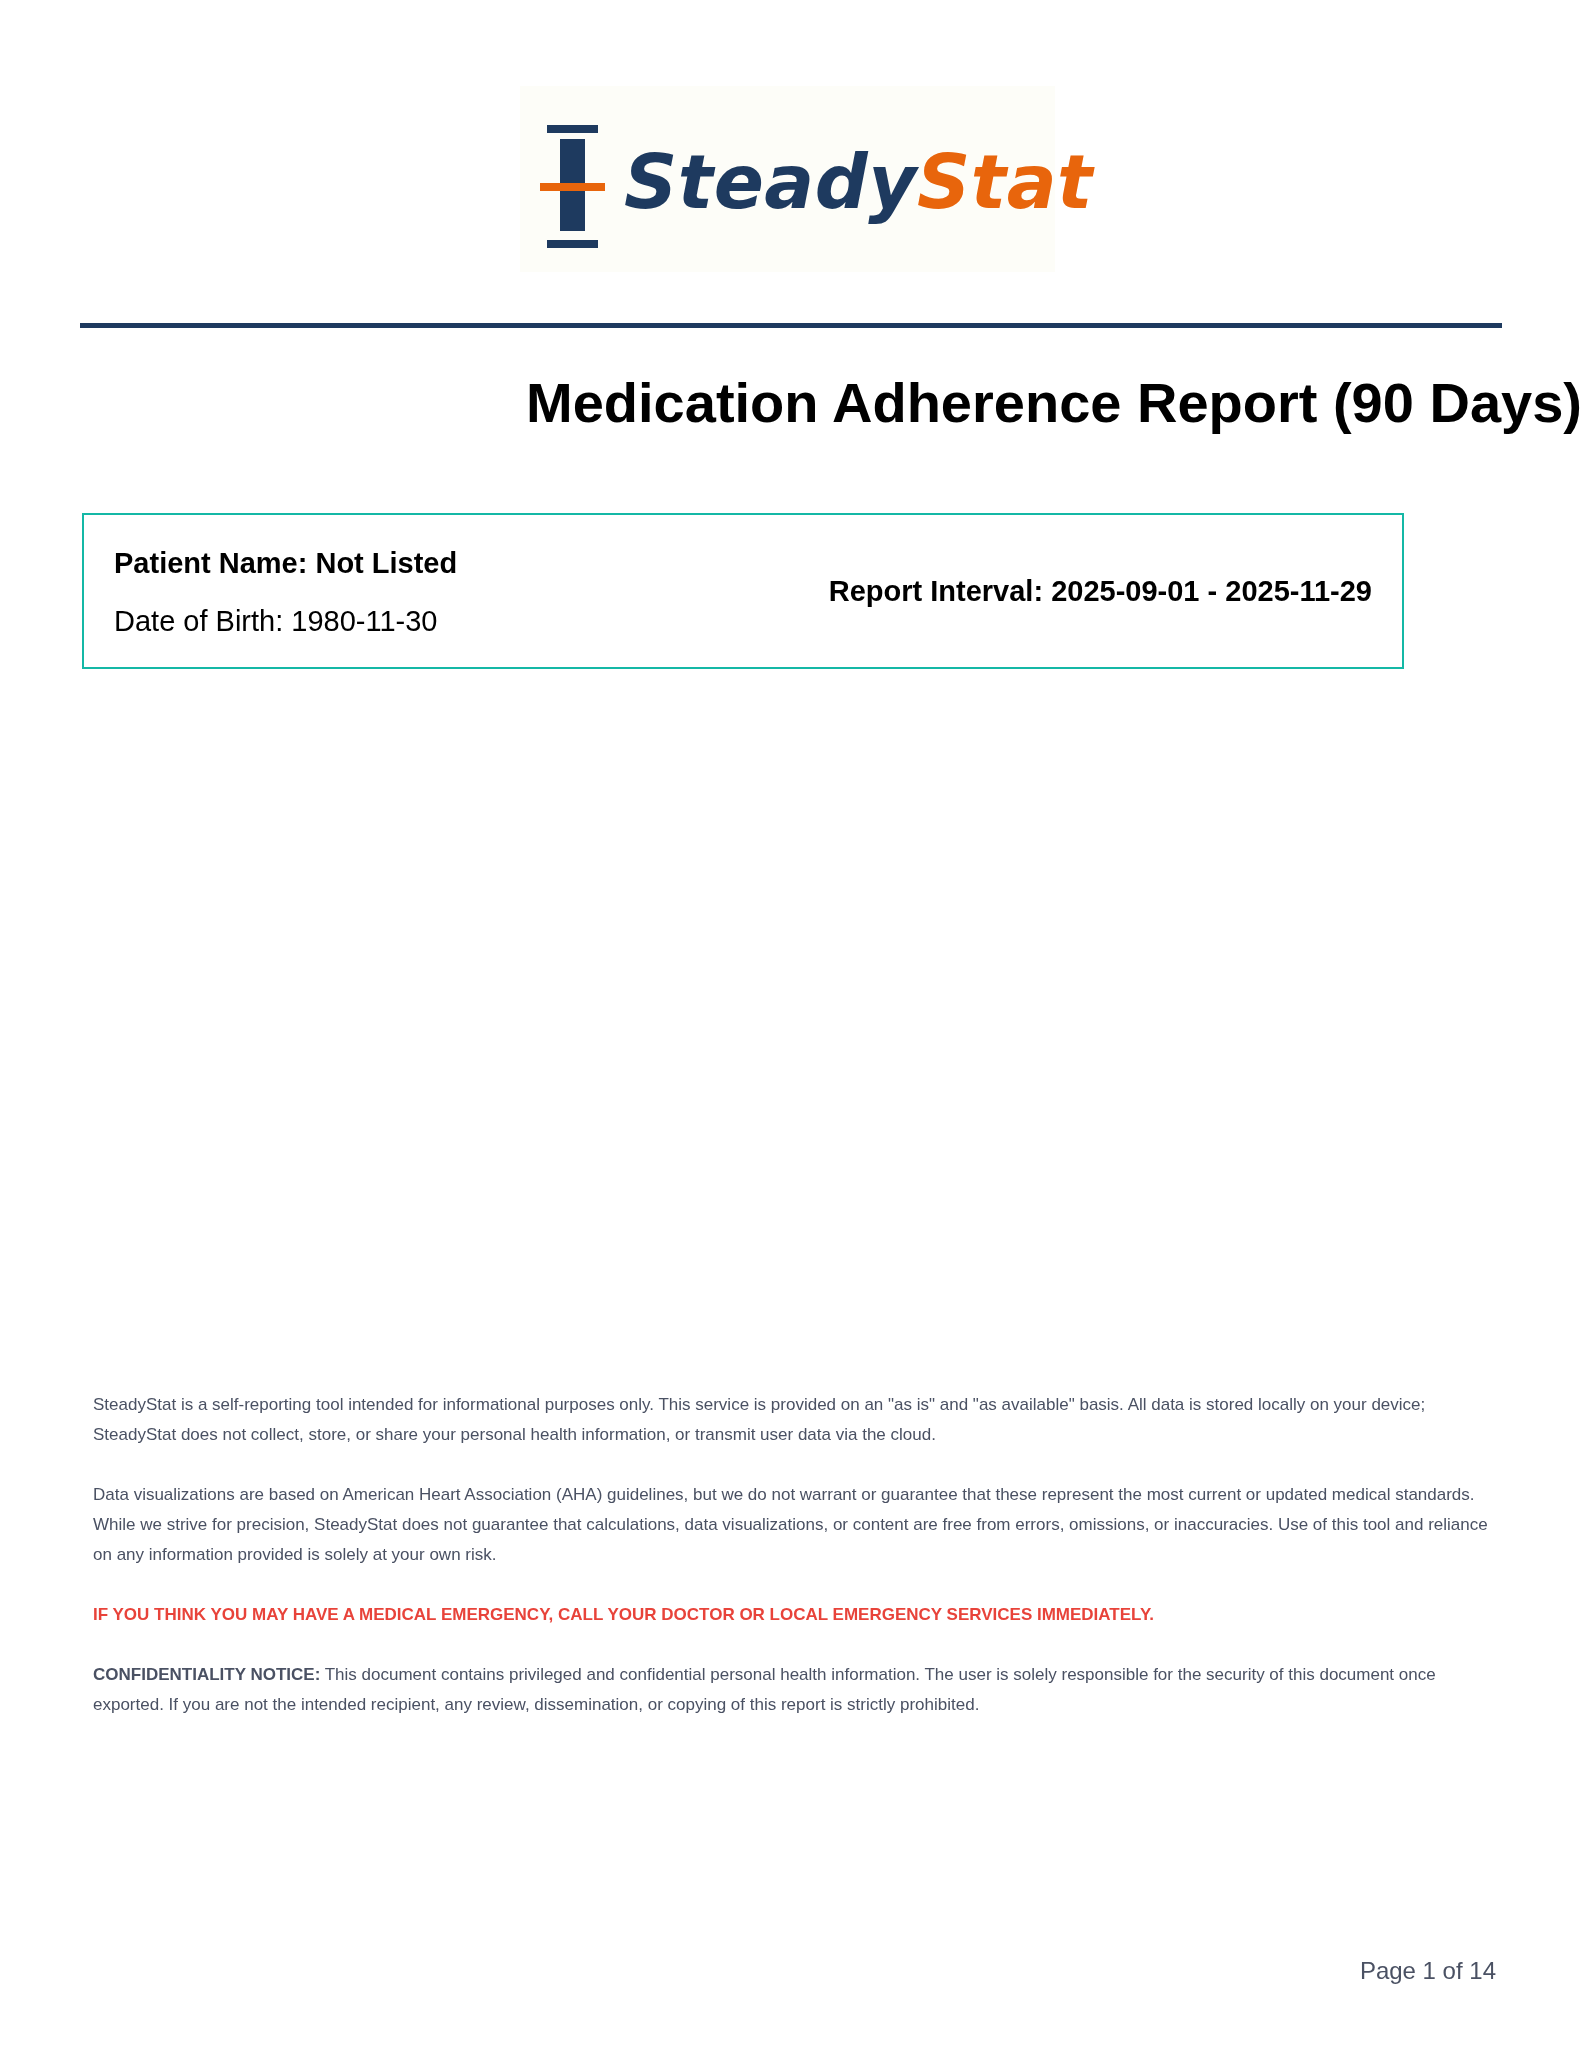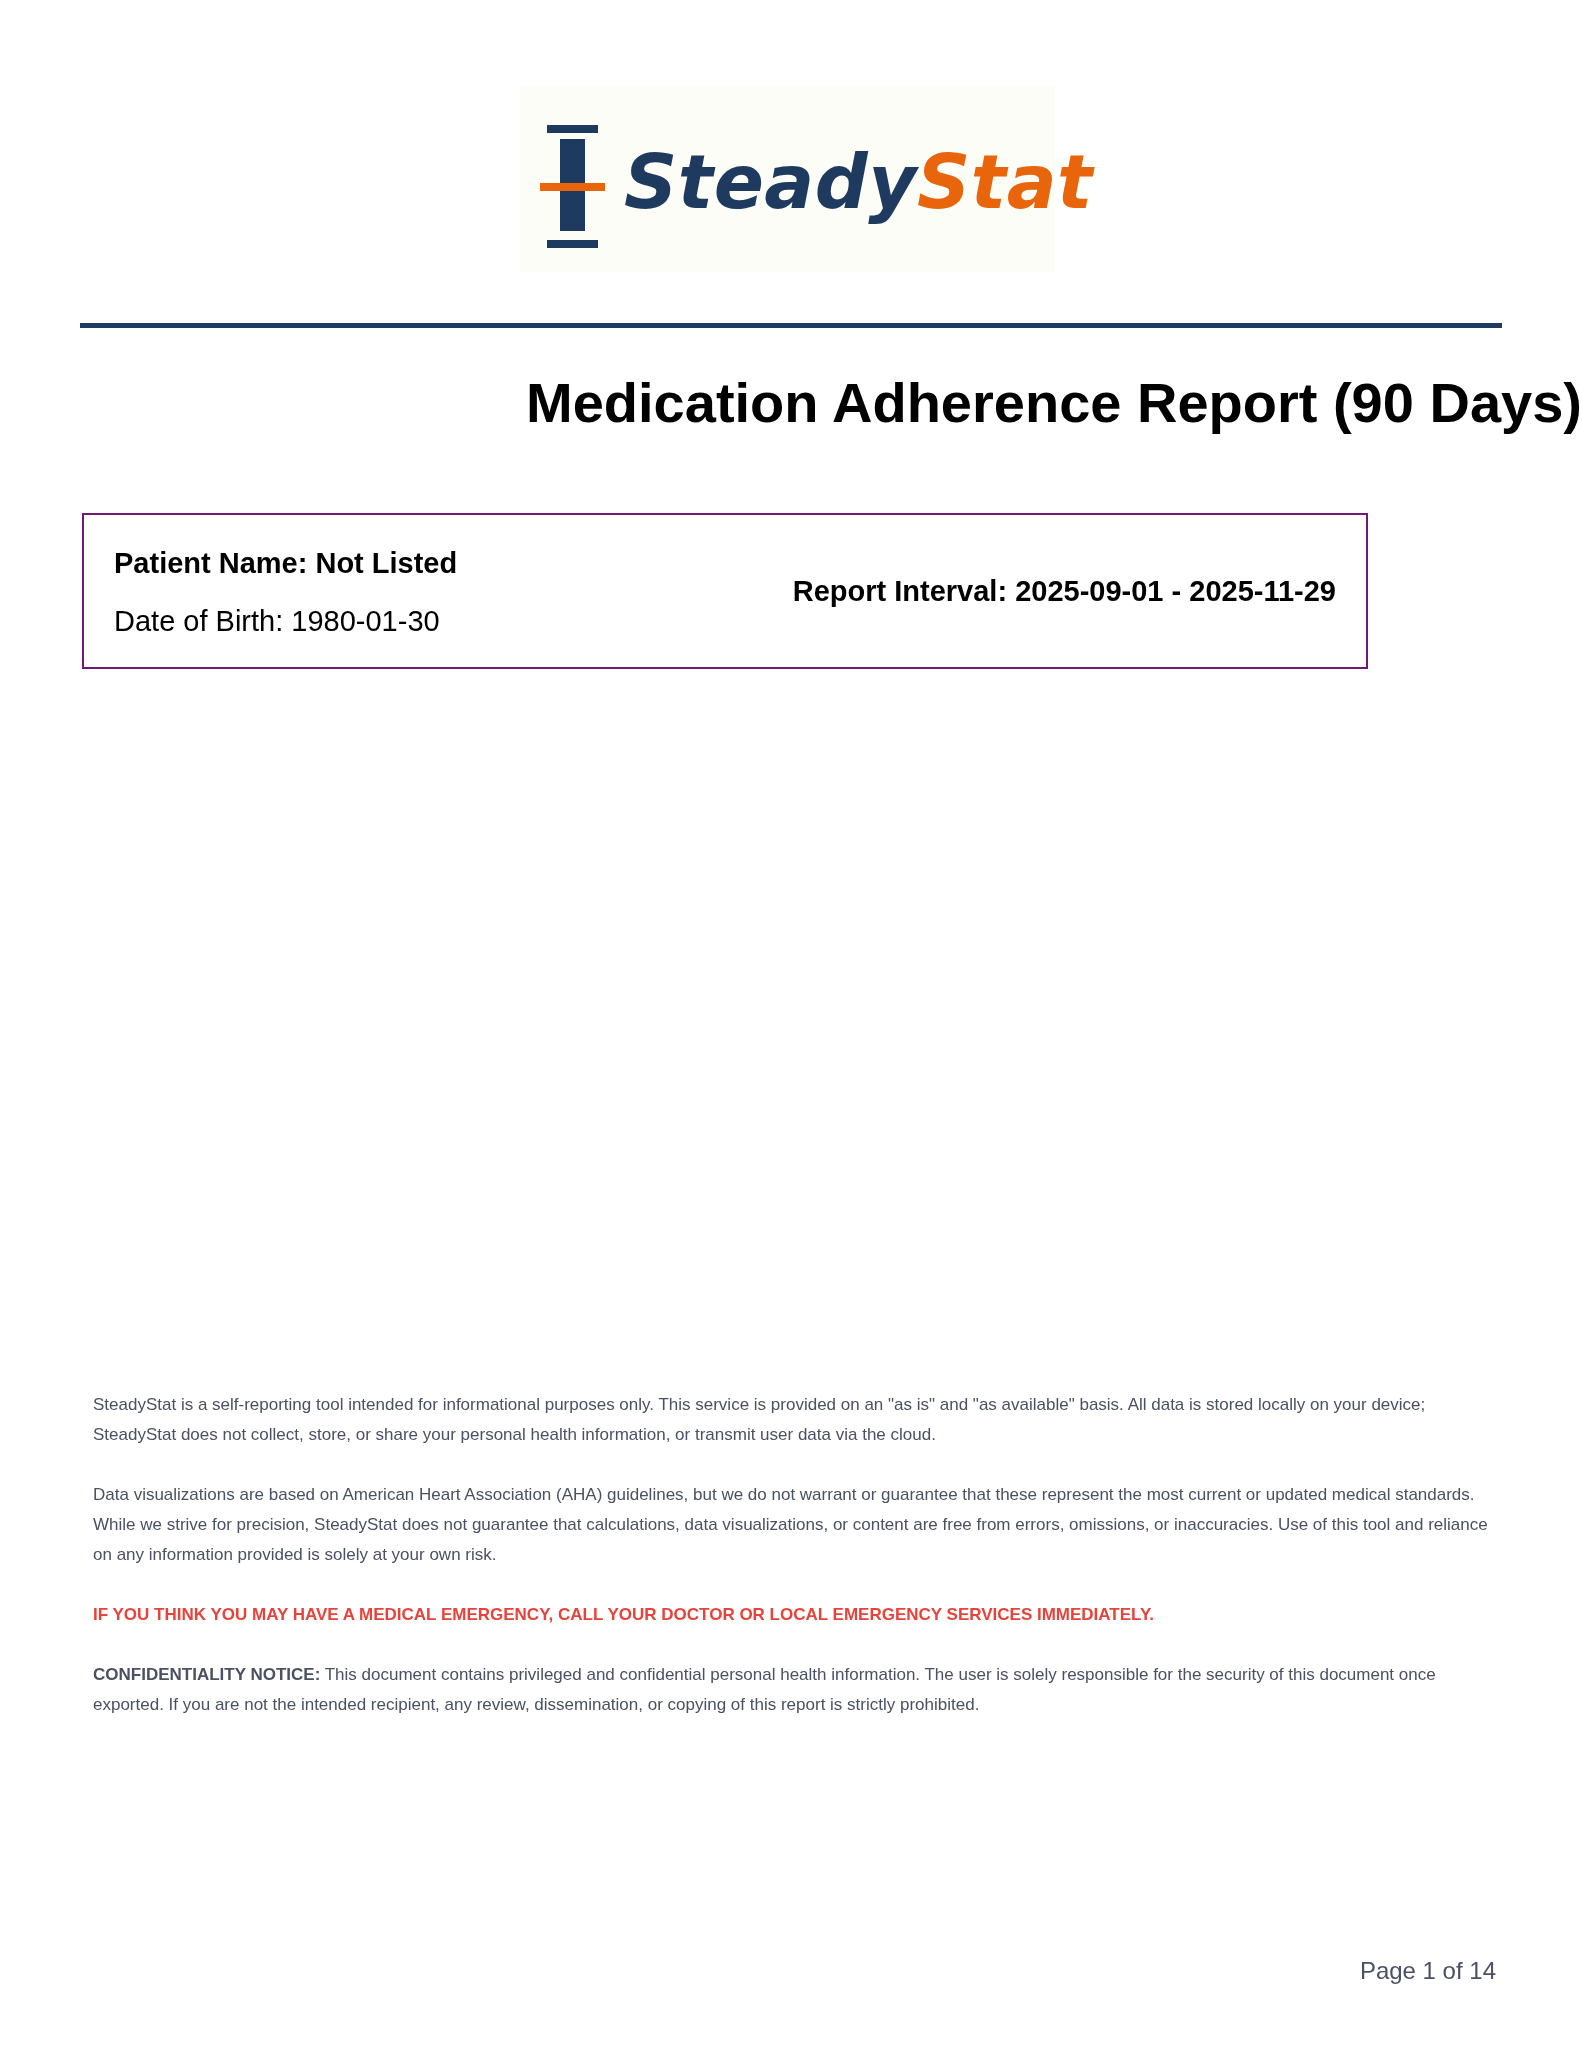--- a/index.html
+++ b/index.html
@@ -29,21 +29,21 @@
       position: absolute; left: 80px; top: 323px; width: 1422px; height: 5px;
       background: #1e3a5f;
     }
     .title {
       position: absolute; left: 0; width: 1582px; top: 368px;
       text-align: right; font-weight: bold; font-size: 56px; line-height: 70px;
       color: #000;
     }
     .info-box {
       position: absolute; left: 82px; top: 513px; width: 1282px; height: 152px;
-      border: 2px solid #701a75; background: #fff;
+      border: 2px solid #14b8a6; background: #fff; padding-left: 36px;
     }
     .patient-name {
       position: absolute; left: 30px; top: 30px; font-weight: bold; font-size: 29px; line-height: 36px;
     }
     .dob {
       position: absolute; left: 30px; top: 88px; font-size: 29px; line-height: 36px;
     }
     .interval {
       position: absolute; right: 30px; top: 58px; font-weight: bold; font-size: 29px; line-height: 36px;
       white-space: nowrap;
@@ -72,21 +72,21 @@
   </div>
   <div class="wordmark"><span class="wm-a">Steady</span><span class="wm-b">Stat</span></div>
 </div>
 
 <div class="rule"></div>
 
 <div class="title">Medication Adherence Report (90 Days)</div>
 
 <div class="info-box">
   <div class="patient-name">Patient Name: Not Listed</div>
-  <div class="dob">Date of Birth: 1980-01-30</div>
+  <div class="dob">Date of Birth: 1980-11-30</div>
   <div class="interval">Report Interval: 2025-09-01 - 2025-11-29</div>
 </div>
 
 <div class="disclaimer">
   <p>SteadyStat is a self-reporting tool intended for informational purposes only. This service is provided on an "as is" and "as available" basis. All data is stored locally on your device; SteadyStat does not collect, store, or share your personal health information, or transmit user data via the cloud.</p>
   <p>Data visualizations are based on American Heart Association (AHA) guidelines, but we do not warrant or guarantee that these represent the most current or updated medical standards. While we strive for precision, SteadyStat does not guarantee that calculations, data visualizations, or content are free from errors, omissions, or inaccuracies. Use of this tool and reliance on any information provided is solely at your own risk.</p>
   <p class="warn">IF YOU THINK YOU MAY HAVE A MEDICAL EMERGENCY, CALL YOUR DOCTOR OR LOCAL EMERGENCY SERVICES IMMEDIATELY.</p>
   <p><span class="conf-label">CONFIDENTIALITY NOTICE:</span><span> This document contains privileged and confidential personal health information. The user is solely responsible for the security of this document once exported. If you are not the intended recipient, any review, dissemination, or copying of this report is strictly prohibited.</span></p>
 </div>
 

